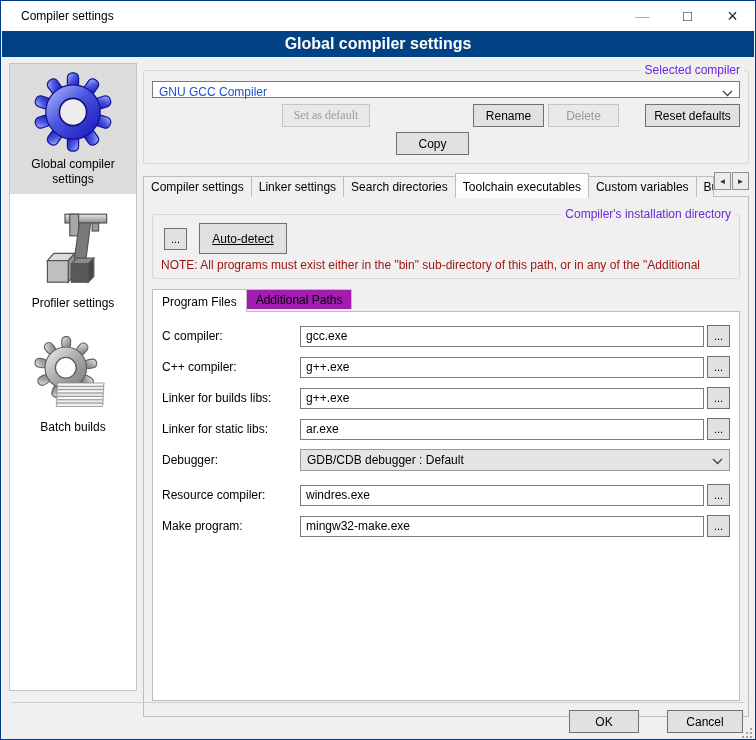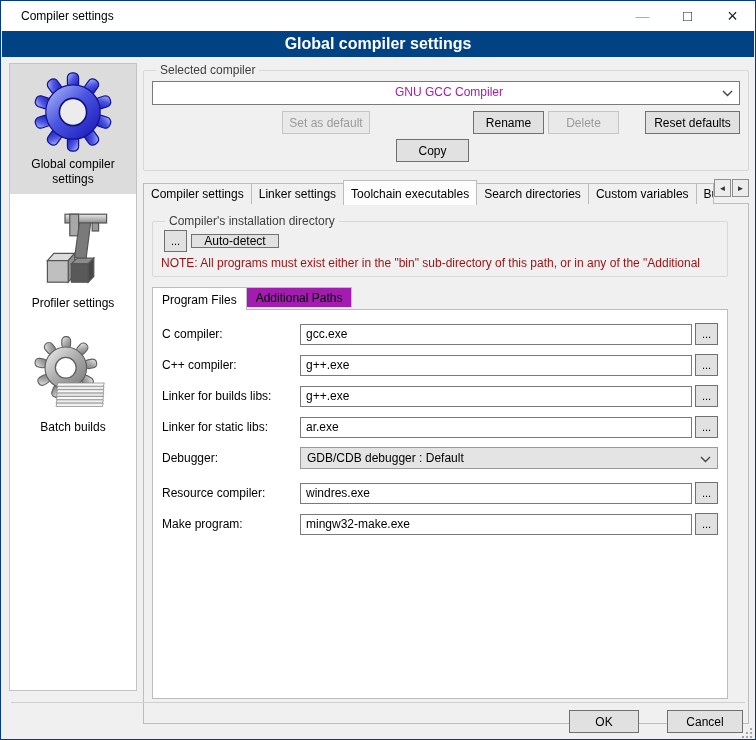--- a/index.html
+++ b/index.html
@@ -31,62 +31,62 @@
   .sb-item { display:flex; flex-direction:column; align-items:center; padding:8px 3px 7px 3px; }
   .sb-item.selected { background:#dcdcdc; }
   .sb-item + .sb-item { margin-top:9px; }
   .sb-item .sb-icon { width:80px; height:80px; }
   .sb-item .sb-label { font-size:12px; color:#000; text-align:center; line-height:15px; margin-top:5px; }
 
   
   .main { position:absolute; left:142px; top:6px; width:606px; height:628px; }
 
   fieldset { border:1px solid #d8d8d8; border-radius:2px; }
-  legend { font-size:12px; color:#404040; padding:0 4px; margin-left:4px; }
+  legend { font-size:12px; color:#6d28d9; padding:0 4px; margin-left:4px;text-align:right; }
 
   .grp-compiler { width:100%; padding:4px 8px 8px 8px; }
-  .combo { position:relative; height:24px; background:#fff; border:1px solid #7a7a7a;
-           font-size:12px; line-height:21px; padding-left:6px; color:#a21caf; cursor:default;text-align:center; }
+  .combo { position:relative; height:17px; background:#fff; border:1px solid #7a7a7a;
+           font-size:12px; line-height:21px; padding-left:6px; color:#1d4ed8; cursor:default; }
   .combo .chev { position:absolute; right:7px; top:8px; }
   .chev { width:10px; height:6px; display:inline-block; }
   .chev svg { display:block; }
 
   .btn-row { display:flex; margin-top:6px; }
   .btn { height:23px; background:#e1e1e1; border:1px solid #707070; font-size:12px; color:#000;
          display:flex; align-items:center; justify-content:center; cursor:default; }
   .btn.disabled { background:#e9e9e9; border-color:#c5c5c5; color:#9a9a9a; }
-  .b-setdef { width:88px; margin-left:130px; }
+  .b-setdef { width:88px; margin-left:130px;font-family:Liberation Serif, serif; }
   .b-copy   { width:73px; margin-left:26px;margin-top:28px; }
   .b-rename { width:71px; margin-left:4px; }
   .b-delete { width:71px; margin-left:4px; }
   .b-reset  { width:95px; margin-left:auto;text-align:right; }
 
   
   .tabstrip { display:flex; align-items:flex-end; margin-top:8px; height:25px; position:relative; z-index:2; }
   .tab { background:#f0f0f0; border:1px solid #bdbdbd; border-bottom:none; font-size:12px;
          padding:3px 7px 4px 7px; height:21px; white-space:nowrap; cursor:default; }
   .tab + .tab { margin-left:-1px; }
   .tab.active { background:#fdfdfd; height:25px; padding-top:6px; margin-bottom:-1px; }
   .tab.clipped { width:34px; overflow:hidden; padding-right:0; }
   .tab-arrows { margin-left:auto; display:flex; align-self:flex-start; }
   .tarrow { width:17px; height:18px; background:#ececec; border:1px solid #8f8f8f; font-size:8px;
             color:#333; display:flex; align-items:center; justify-content:center; cursor:default; }
   .tarrow + .tarrow { margin-left:1px; }
 
   
   .tabpage { position:relative; margin-top:-1px; height:521px; background:#f0f0f0;
-             border:1px solid #bdbdbd; padding:10px 18px 0 6px; }
+             border:1px solid #bdbdbd; padding:10px 6px 0 6px; }
 
   .grp-install { margin:0 2px; padding:2px 8px 6px 8px; }
   .path-row { display:flex; align-items:center; }
   .pathbox { flex:1; height:22px; border:1px solid #0078d7; background:#fff; font-size:12px;
              line-height:20px; padding-left:3px; overflow:hidden; white-space:nowrap; }
   .pathbox .sel { background:#0078d7; color:#fff; padding:2px 1px; }
   .browse { width:23px; height:22px; margin-left:3px; font-size:11px; }
-  .b-autodetect { width:88px; height:14px; margin-left:4px; }
+  .b-autodetect { width:88px; height:31px; margin-left:12px;text-decoration:underline; }
   .note { margin-top:4px; font-size:12px; color:#991111; white-space:nowrap; overflow:hidden; }
 
   
   .notebook { margin:10px 2px 0 2px; }
   .tabstrip2 { display:flex; align-items:flex-start; height:23px; position:relative; z-index:2; }
   .tab2 { background:#a21caf; border:1px solid #bdbdbd; border-bottom:none; font-size:12px;
           padding:3px 9px 3px 9px; height:20px; white-space:nowrap; cursor:default; }
   .tab2 + .tab2 { margin-left:-1px; }
   .tab2.active { background:#ffffff; height:23px; padding-top:5px; margin-bottom:-1px; }
   .whitepage { background:#ffffff; border:1px solid #bdbdbd; margin-top:-1px; height:390px;
@@ -243,22 +243,22 @@
           <div class="btn b-copy">Copy</div>
           <div class="btn b-rename">Rename</div>
           <div class="btn disabled b-delete">Delete</div>
           <div class="btn b-reset">Reset defaults</div>
         </div>
       </fieldset>
 
       <div class="tabstrip">
         <div class="tab">Compiler settings</div>
         <div class="tab">Linker settings</div>
+        <div class="tab">Search directories</div>
         <div class="tab active">Toolchain executables</div>
-        <div class="tab">Search directories</div>
         <div class="tab">Custom variables</div>
         <div class="tab clipped">Build options</div>
         <div class="tab-arrows">
           <div class="tarrow">
               <span>◄</span>
             </div>
           <div class="tarrow">
               <span>►</span>
             </div>
         </div>

